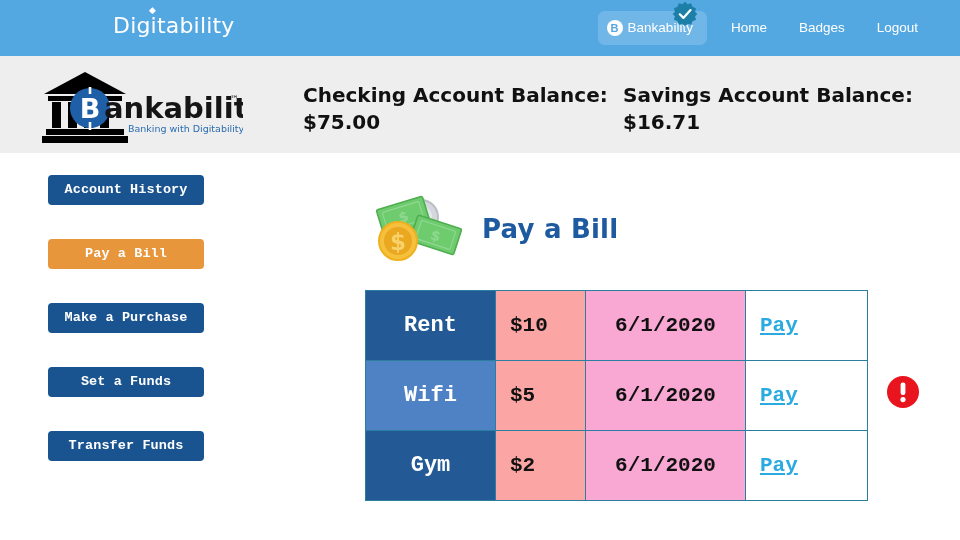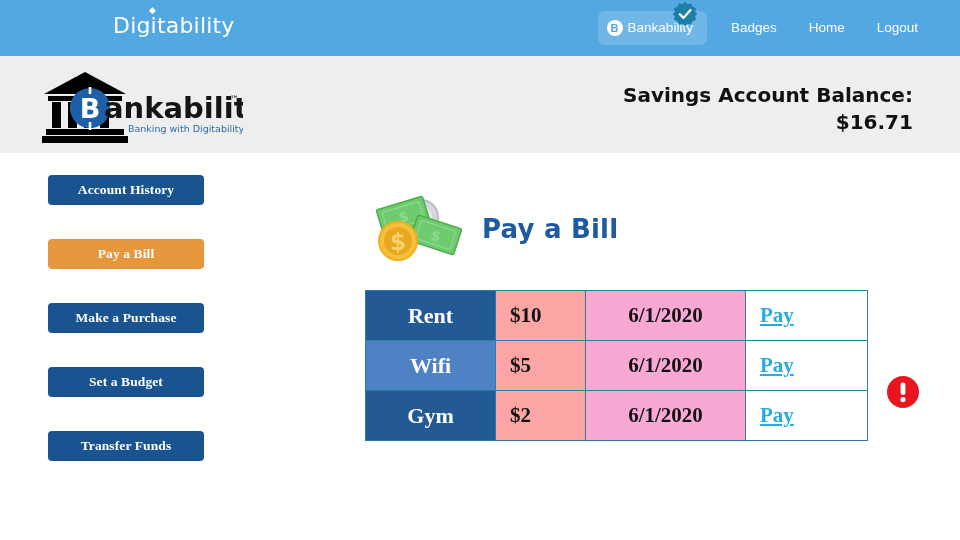--- a/index.html
+++ b/index.html
@@ -55,29 +55,29 @@
     position: absolute; left: 0; top: 56px; width: 960px; height: 97px;
     background: #eeeeee;
   }
   .logo { position: absolute; left: 38px; top: 4px; width: 205px; height: 90px; }
   .bal {
     position: absolute; top: 26px;
     font-size: 20px; font-weight: bold; color: #111111;
     line-height: 27px; font-family: "DejaVu Sans", sans-serif;
   }
   .bal.checking { left: 303px; }
-  .bal.savings  { left: 623px; text-align: right; }
+  .bal.savings  { left: 623px; }
   .bal .amt { display: block; font-weight: bold; }
 
   
   .sidebar { position: absolute; left: 48px; top: 175px; width: 156px; }
   .sbtn {
     display: block; width: 156px; height: 30px; margin-bottom: 34px;
     background: #1a5490; color: #ffffff; border: none; border-radius: 4px;
-    font-family: Liberation Serif, serif;
+    font-family: Liberation Mono, monospace;
     font-size: 13.5px; font-weight: bold; line-height: 30px;
     text-align: center; cursor: pointer; letter-spacing: .1px;
   }
   .sbtn.active { background: #e8963b; }
 
   
   .page-head {
     position: absolute; left: 372px; top: 193px;
     display: flex; align-items: center; gap: 18px;
   }
@@ -87,22 +87,22 @@
     font-size: 26px; font-weight: bold; color: #1e5aa0; letter-spacing: .2px;
   }
 
   .billtable {
     position: absolute; left: 365px; top: 290px;
     border-collapse: collapse; width: 502px;
     table-layout: fixed;
   }
   .billtable td {
     border: 1px solid #2a7ea0;
-    height: 50px; padding: 0 14px;
-    font-family: Liberation Serif, serif;
+    height: 70px; padding: 0 14px;
+    font-family: Liberation Mono, monospace;
     font-size: 21px; font-weight: bold; color: #111111;
     vertical-align: middle;
   }
   .billtable col.c1 { width: 130px; }
   .billtable col.c2 { width: 90px; }
   .billtable col.c3 { width: 160px; }
   .billtable col.c4 { width: 122px; }
   td.name {
     background: #235a96; color: #ffffff; text-align: center;
     font-size: 22px;
@@ -137,24 +137,24 @@
       <div class="navitem active">
         <span class="bcoin">B</span>
         <span>Bankability</span>
         <svg class="badge-star" viewBox="0 0 40 40">
           <path d="M20 1 L24 5 L29.5 3.5 L31.5 9 L37 11 L35.5 16.5 L39 20 L35.5 23.5 L37 29 L31.5 31 L29.5 36.5 L24 35 L20 39 L16 35 L10.5 36.5 L8.5 31 L3 29 L4.5 23.5 L1 20 L4.5 16.5 L3 11 L8.5 9 L10.5 3.5 L16 5 Z" fill="#1c7fa8"></path>
           <path d="M12 20.5 L17.5 26 L28.5 14" stroke="#ffffff" stroke-width="3.4" fill="none" stroke-linecap="round" stroke-linejoin="round"></path>
         </svg>
       </div>
 
       <div class="navitem">
+        <span>Home</span>
+      </div>
+      <div class="navitem">
         <span>Badges</span>
-      </div>
-      <div class="navitem">
-        <span>Home</span>
       </div>
       <div class="navitem">
         <span>Logout</span>
       </div>
     </div>
   </div>
 
   <div class="balanceband">
 
     <svg class="logo" viewBox="0 0 205 90">
@@ -173,32 +173,36 @@
       <circle cx="52" cy="48" r="20" fill="#1f5fa8"></circle>
       <text x="52" y="58" font-family="DejaVu Sans, sans-serif" font-size="27" font-weight="bold" fill="#ffffff" text-anchor="middle">B</text>
       <line x1="52" y1="27" x2="52" y2="34" stroke="#ffffff" stroke-width="2.6"></line>
       <line x1="52" y1="62" x2="52" y2="70" stroke="#ffffff" stroke-width="2.6"></line>
 
       <text x="66" y="58" font-family="DejaVu Sans, sans-serif" font-size="29" font-weight="bold" fill="#151515">ankability</text>
       <text x="201" y="42" font-family="DejaVu Sans, sans-serif" font-size="9" fill="#151515" text-anchor="end">™</text>
       <text x="90" y="72" font-family="DejaVu Sans, sans-serif" font-size="9.5" fill="#2b6cb0">Banking with Digitability</text>
     </svg>
 
+    <div class="bal checking">
+      <span>Checking Account Balance:</span>
+      <span class="amt">$75.00</span>
+    </div>
 
     <div class="bal savings">
       <span>Savings Account Balance:</span>
       <span class="amt">$16.71</span>
     </div>
   </div>
 
   <div class="sidebar">
     <button class="sbtn">Account History</button>
     <button class="sbtn active">Pay a Bill</button>
     <button class="sbtn">Make a Purchase</button>
-    <button class="sbtn">Set a Budget</button>
+    <button class="sbtn">Set a Funds</button>
     <button class="sbtn">Transfer Funds</button>
   </div>
 
   <div class="page-head">
     <svg class="money-icon" viewBox="0 0 92 72">
 
       <circle cx="49" cy="24" r="17" fill="#d4d8dc" stroke="#b9bfc5" stroke-width="2"></circle>
       <circle cx="49" cy="24" r="11" fill="#e6eaed"></circle>
 
       <g transform="rotate(-17 30 26)">

